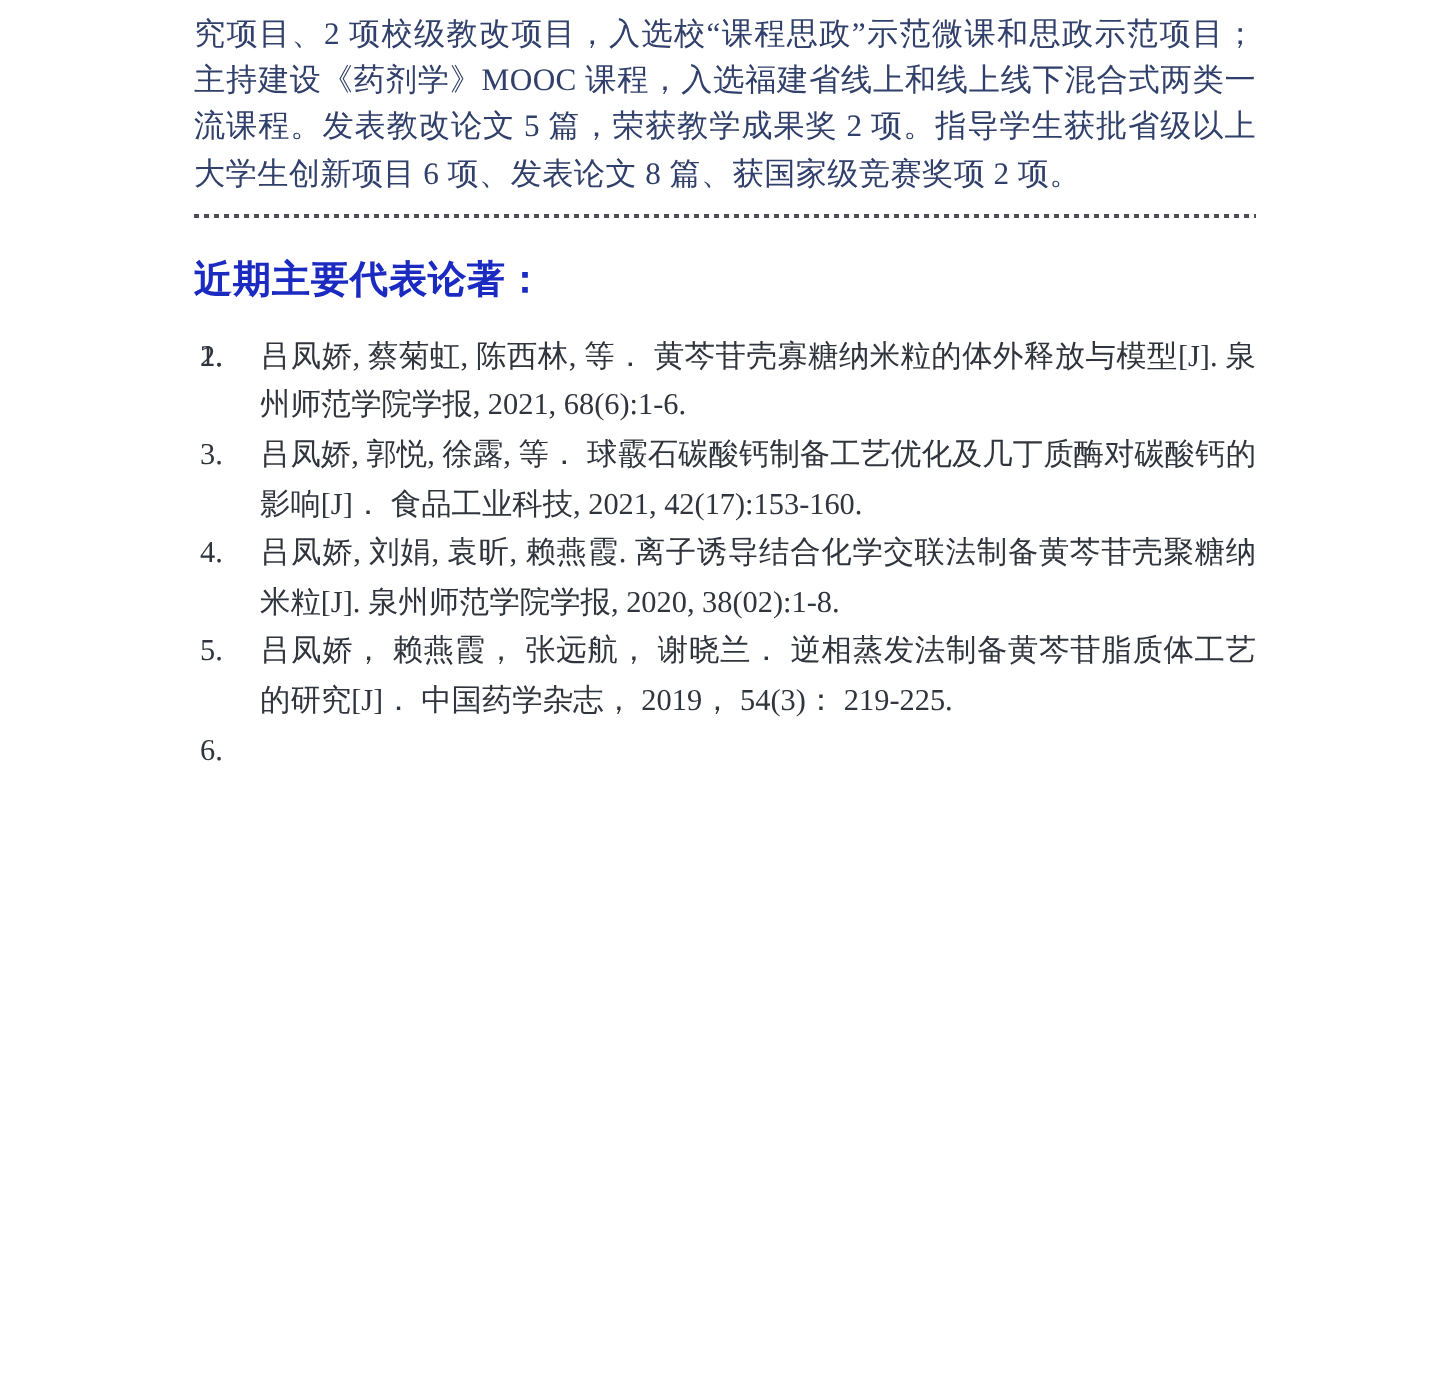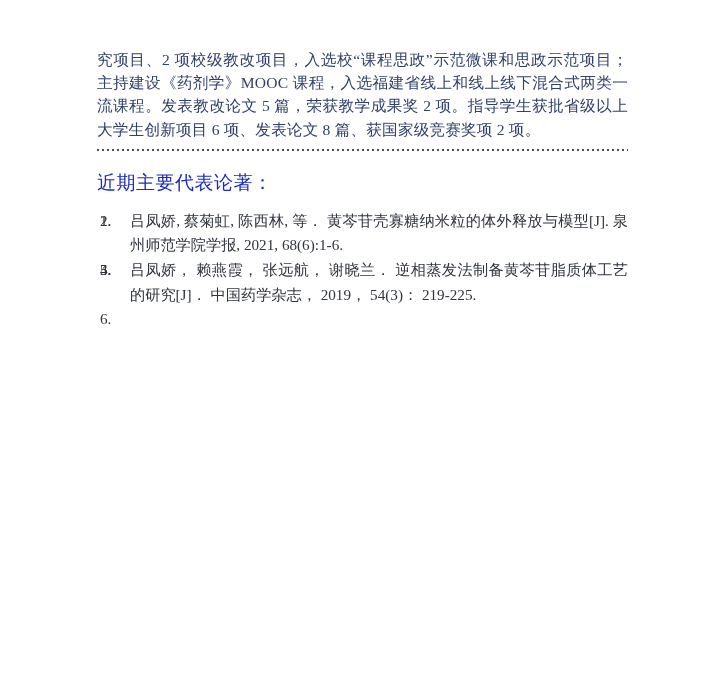--- a/index.html
+++ b/index.html
@@ -17,21 +17,20 @@
     position: relative;
     width: 723px;
     height: 699px;
     background: #ffffff;
   }
   .content {
     position: absolute;
     left: 97px;
     top: 0;
     width: 531px;
-    margin-top: 42px;
   }
   .intro {
     margin: 6px 0 0 0;
     font-size: 15.6px;
     line-height: 23.2px;
     color: #31406b;
     text-align: justify;
     letter-spacing: 0.2px;
   }
   .dotted-separator {
@@ -39,21 +38,21 @@
     height: 2px;
     background: repeating-linear-gradient(
       to right,
       #4c4c55 0px, #4c4c55 2.5px,
       transparent 2.5px, transparent 5px
     );
   }
   .section-heading {
     margin: 20px 0 0 0;
     font-family: "Liberation Sans", "DejaVu Sans", sans-serif;
-    font-weight: normal;
+    font-weight: bold;
     font-size: 19px;
     line-height: 24px;
     color: #1b2ac0;
     letter-spacing: 0.5px;
   }
   .pub-list {
     list-style: none;
     margin: 14px 0 0 0;
     padding: 0;
     font-size: 15.2px;
@@ -86,23 +85,25 @@
     <ol class="pub-list">
       <li>
         <span class="pub-num">1.</span>
       </li>
       <li>
         <span class="pub-num">2.</span>
         <span class="pub-text">吕凤娇, 蔡菊虹, 陈西林, 等． 黄芩苷壳寡糖纳米粒的体外释放与模型[J]. 泉州师范学院学报, 2021, 68(6):1-6.</span>
       </li>
       <li>
         <span class="pub-num">3.</span>
+        <span class="pub-text">吕凤娇, 郭悦, 徐露, 等． 球霰石碳酸钙制备工艺优化及几丁质酶对碳酸钙的影响[J]． 食品工业科技, 2021, 42(17):153-160.</span>
       </li>
       <li>
         <span class="pub-num">4.</span>
+        <span class="pub-text">吕凤娇, 刘娟, 袁昕, 赖燕霞. 离子诱导结合化学交联法制备黄芩苷壳聚糖纳米粒[J]. 泉州师范学院学报, 2020, 38(02):1-8.</span>
       </li>
       <li>
         <span class="pub-num">5.</span>
         <span class="pub-text">吕凤娇， 赖燕霞， 张远航， 谢晓兰． 逆相蒸发法制备黄芩苷脂质体工艺的研究[J]． 中国药学杂志， 2019， 54(3)： 219-225.</span>
       </li>
       <li>
         <span class="pub-num">6.</span>
       </li>
     </ol>
 

